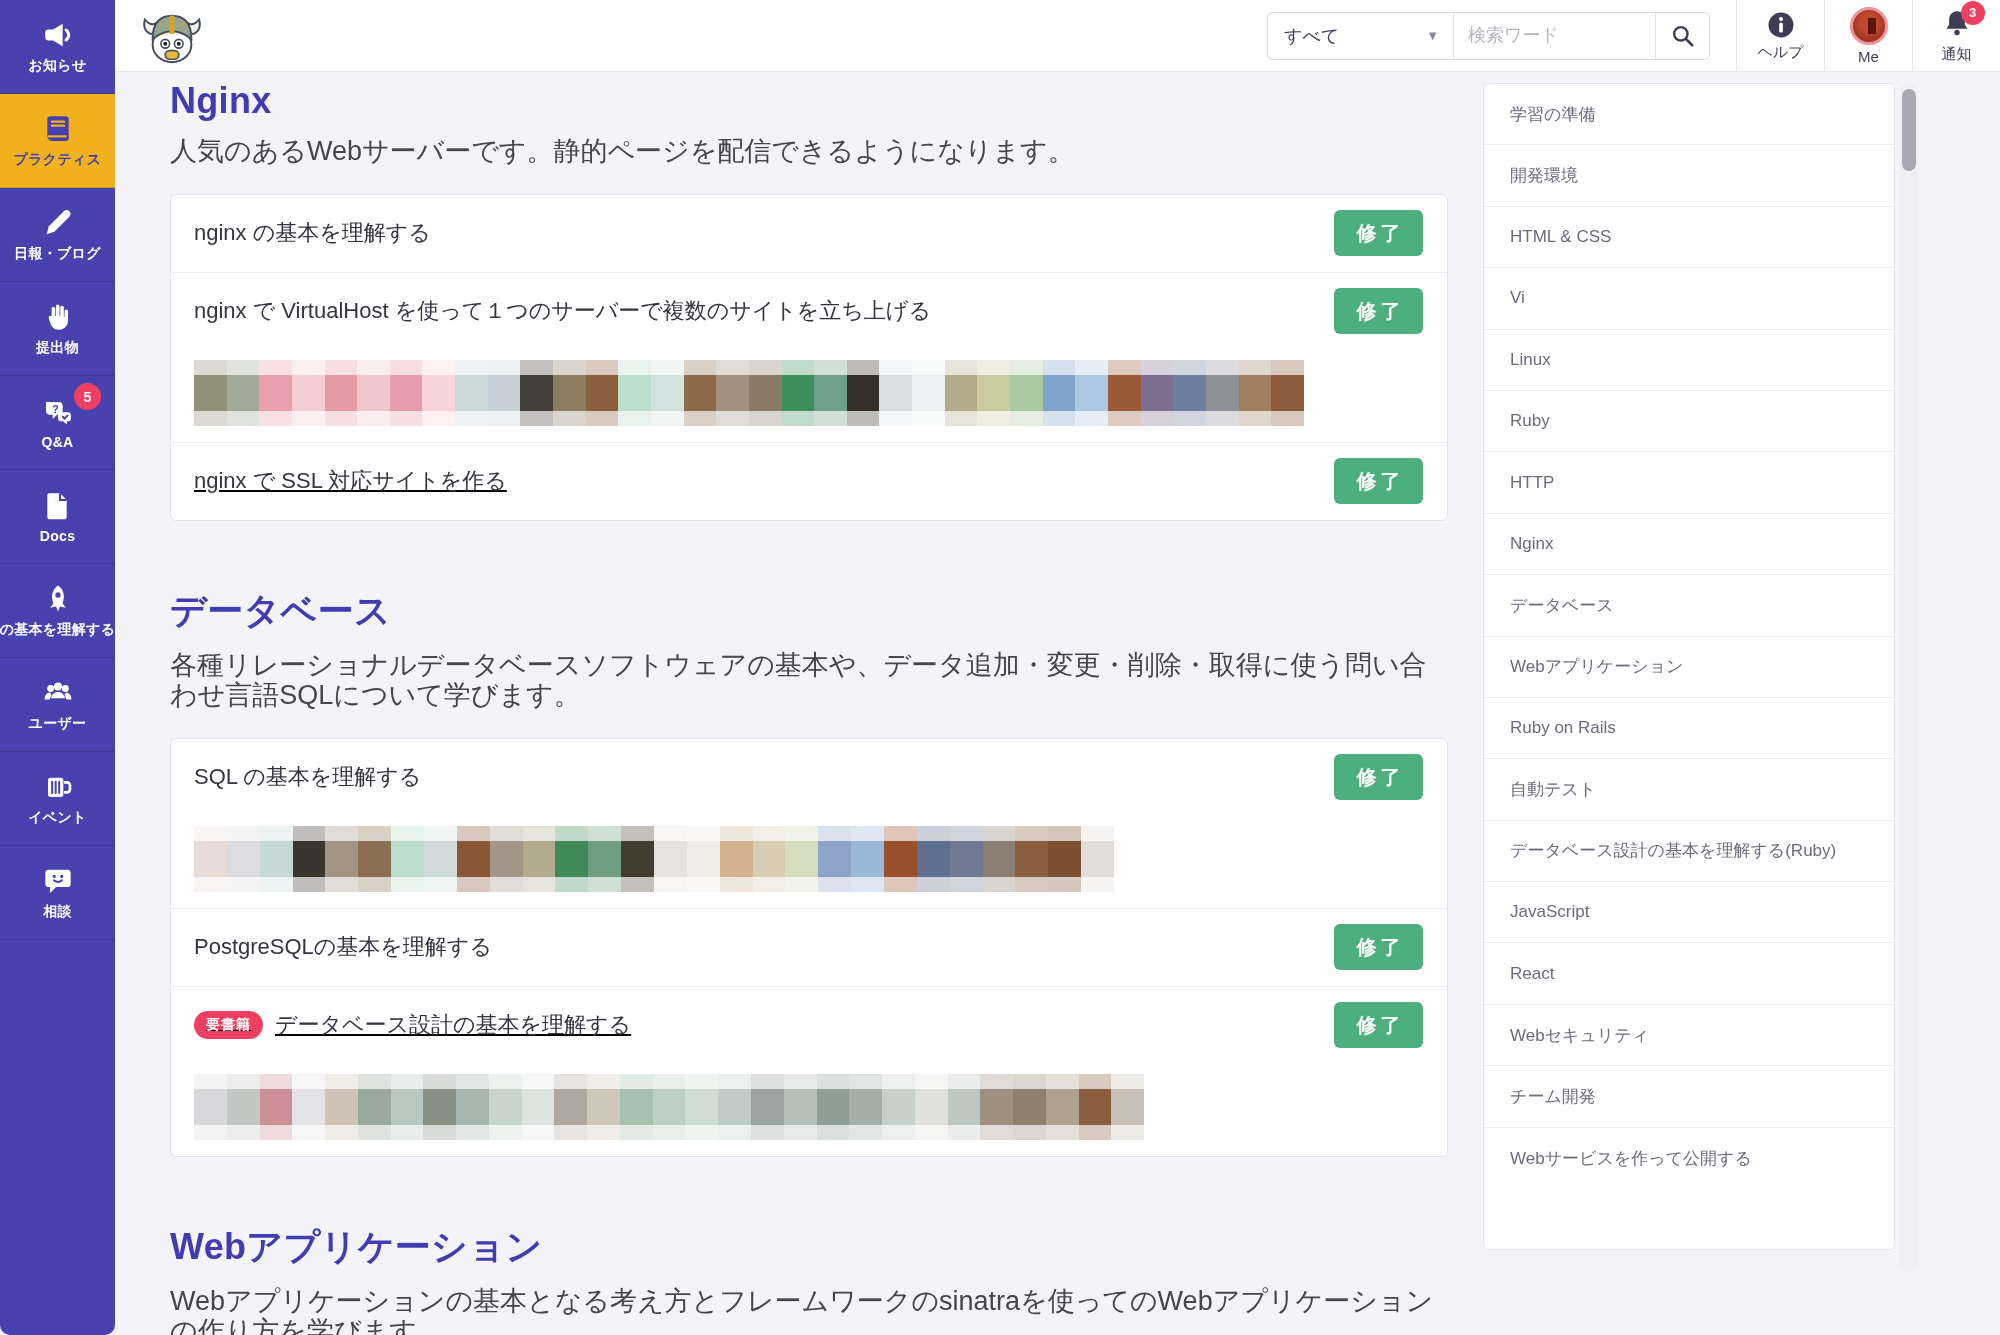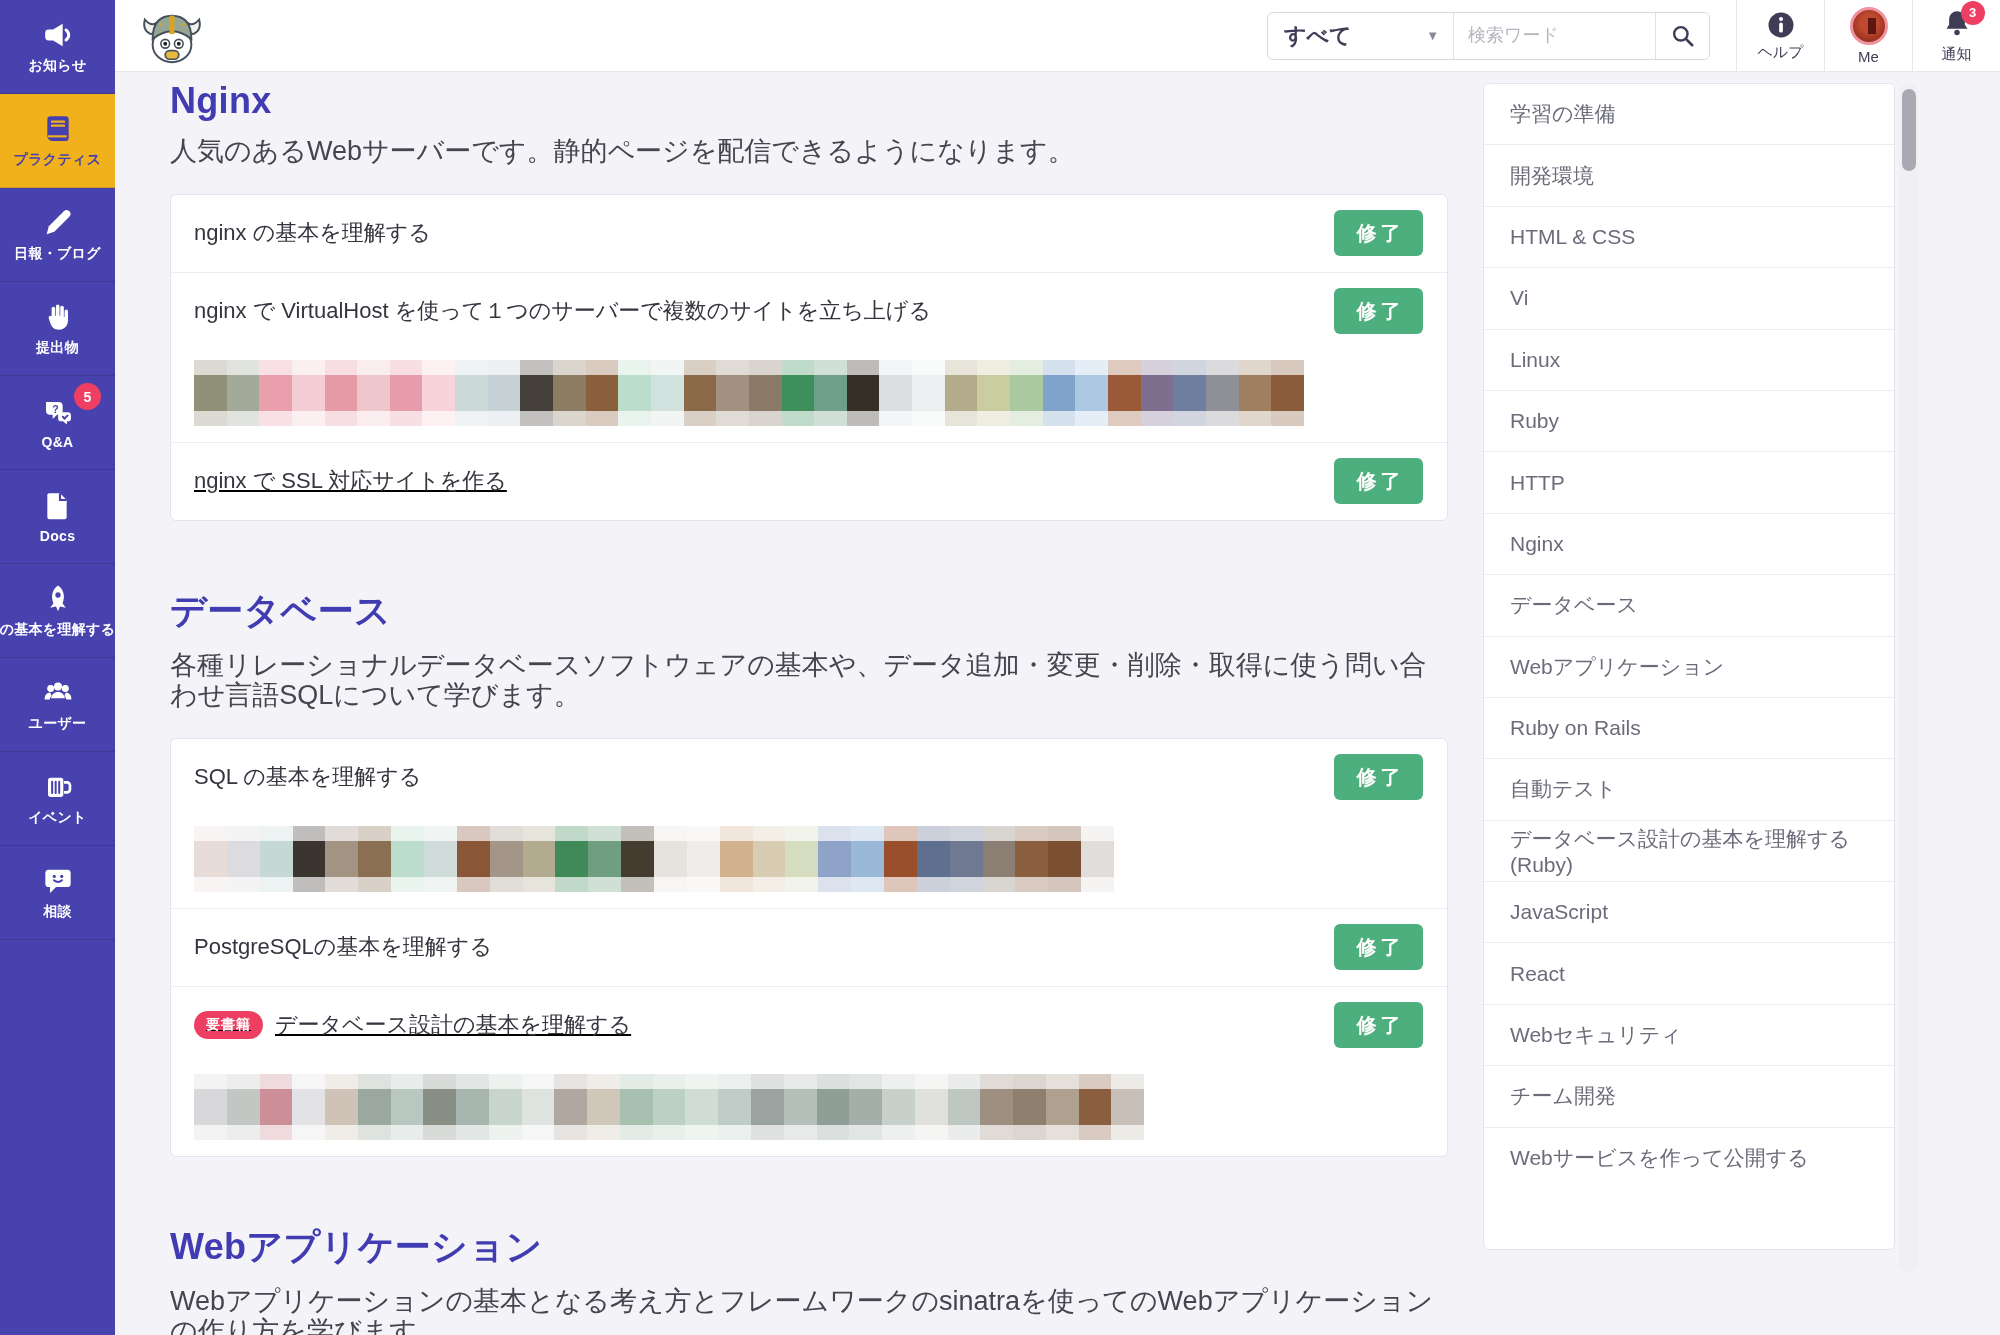--- a/index.html
+++ b/index.html
@@ -5,40 +5,40 @@
   :root{
     --indigo:#4742ad; --indigo-dark:#3e39a0; --yellow:#f0b11c;
     --green:#4daf7e; --pink:#ee3f63; --ink:#3f3d56; --txt:#35353f;
     --muted:#6b6c7a; --line:#e6e6ed; --bg:#f4f4f8; --card:#ffffff;
   }
   *{margin:0;padding:0;box-sizing:border-box;font-family:"Liberation Sans","DejaVu Sans",sans-serif;}
   html,body{width:2000px;height:1335px;overflow:hidden;background:var(--bg);}
   .app{position:relative;width:2000px;height:1335px;}
 
   
-  .sidebar{position:absolute;left:0;top:0;width:115px;height:1335px;background:var(--indigo);z-index:5;}
+  .sidebar{position:absolute;left:0;top:0;width:115px;height:1335px;background:var(--indigo);z-index:5;border-radius:10px;}
   .side-item{--fg:#ffffff;--bgc:var(--indigo);position:relative;height:94px;display:flex;flex-direction:column;
     align-items:center;justify-content:center;gap:6px;color:var(--fg);cursor:pointer;
     border-bottom:1px solid rgba(0,0,0,0.14);background:var(--bgc);}
   .side-item.active{--fg:#4540ae;--bgc:var(--yellow);}
   .side-item svg{width:32px;height:32px;display:block;}
   .side-label{font-size:14px;font-weight:700;letter-spacing:.3px;white-space:nowrap;}
   .side-badge{position:absolute;top:7px;right:14px;min-width:27px;height:27px;border-radius:14px;
     background:var(--pink);color:#fff;font-size:14px;font-weight:700;display:flex;align-items:center;justify-content:center;}
 
   
   .topbar{position:absolute;left:115px;top:0;width:1885px;height:72px;background:#fff;
     border-bottom:1px solid var(--line);display:flex;align-items:center;z-index:4;}
   .logo{margin-left:26px;width:62px;height:62px;cursor:pointer;flex:0 0 auto;}
   .top-spacer{flex:1;}
   .search-group{display:flex;align-items:stretch;height:48px;width:443px;border:1px solid #d8d8e0;
     border-radius:6px;background:#fff;overflow:hidden;margin-right:26px;}
   .search-scope{width:186px;display:flex;align-items:center;justify-content:space-between;
     padding:0 14px 0 16px;border-right:1px solid #e2e2e8;cursor:pointer;}
-  .search-scope .scope-val{font-size:22px;font-weight:700;color:var(--ink);}
+  .search-scope .scope-val{font-size:18px;font-weight:400;color:var(--ink);}
   .search-scope .chev{color:#8a8a96;font-size:13px;}
   .search-input{flex:1;border:none;outline:none;font-size:18px;color:var(--txt);padding:0 14px;min-width:0;}
   .search-input::placeholder{color:#b6b6c0;}
   .search-btn{width:54px;border:none;border-left:1px solid #e2e2e8;background:#fff;cursor:pointer;
     display:flex;align-items:center;justify-content:center;}
   .hdr-item{width:88px;height:72px;border-left:1px solid var(--line);display:flex;flex-direction:column;
     align-items:center;justify-content:center;gap:3px;cursor:pointer;color:var(--ink);}
   .hdr-item svg{width:30px;height:30px;}
   .hdr-label{font-size:15px;color:var(--ink);}
   .avatar{width:38px;height:38px;border-radius:50%;border:3px solid #f2919f;
@@ -64,21 +64,21 @@
     background:var(--green);color:#fff;font-size:20px;font-weight:700;letter-spacing:4px;cursor:pointer;
     display:flex;align-items:center;justify-content:center;padding-left:4px;}
   .mosaic{display:flex;height:66px;margin-top:26px;}
   .mcell{flex:1;position:relative;}
   .mcell::before,.mcell::after{content:"";position:absolute;left:0;right:0;height:15px;background:rgba(255,255,255,0.68);}
   .mcell::before{top:0;} .mcell::after{bottom:0;}
 
   
   .rightbar{position:absolute;left:1483px;top:83px;width:412px;height:1167px;background:#fff;
     border:1px solid #e4e4ea;border-radius:6px;overflow:hidden;z-index:3;}
-  .cat-item{height:61.4px;display:flex;align-items:center;padding-left:26px;font-size:21px;color:var(--muted);
+  .cat-item{height:61.4px;display:flex;align-items:center;padding-left:26px;font-size:17px;color:var(--muted);
     border-bottom:1px solid #ececf1;cursor:pointer;background:#fff;}
   .cat-item:last-child{border-bottom:none;}
   .scrolltrack{position:absolute;left:1899px;top:83px;width:20px;height:1190px;background:#f0f0f3;border-radius:10px;}
   .scrollthumb{position:absolute;left:3px;top:6px;width:14px;height:82px;background:#a9a9b2;border-radius:7px;cursor:grab;}
 </style>
 </head>
 <body>
 
 <div class="app">
 

